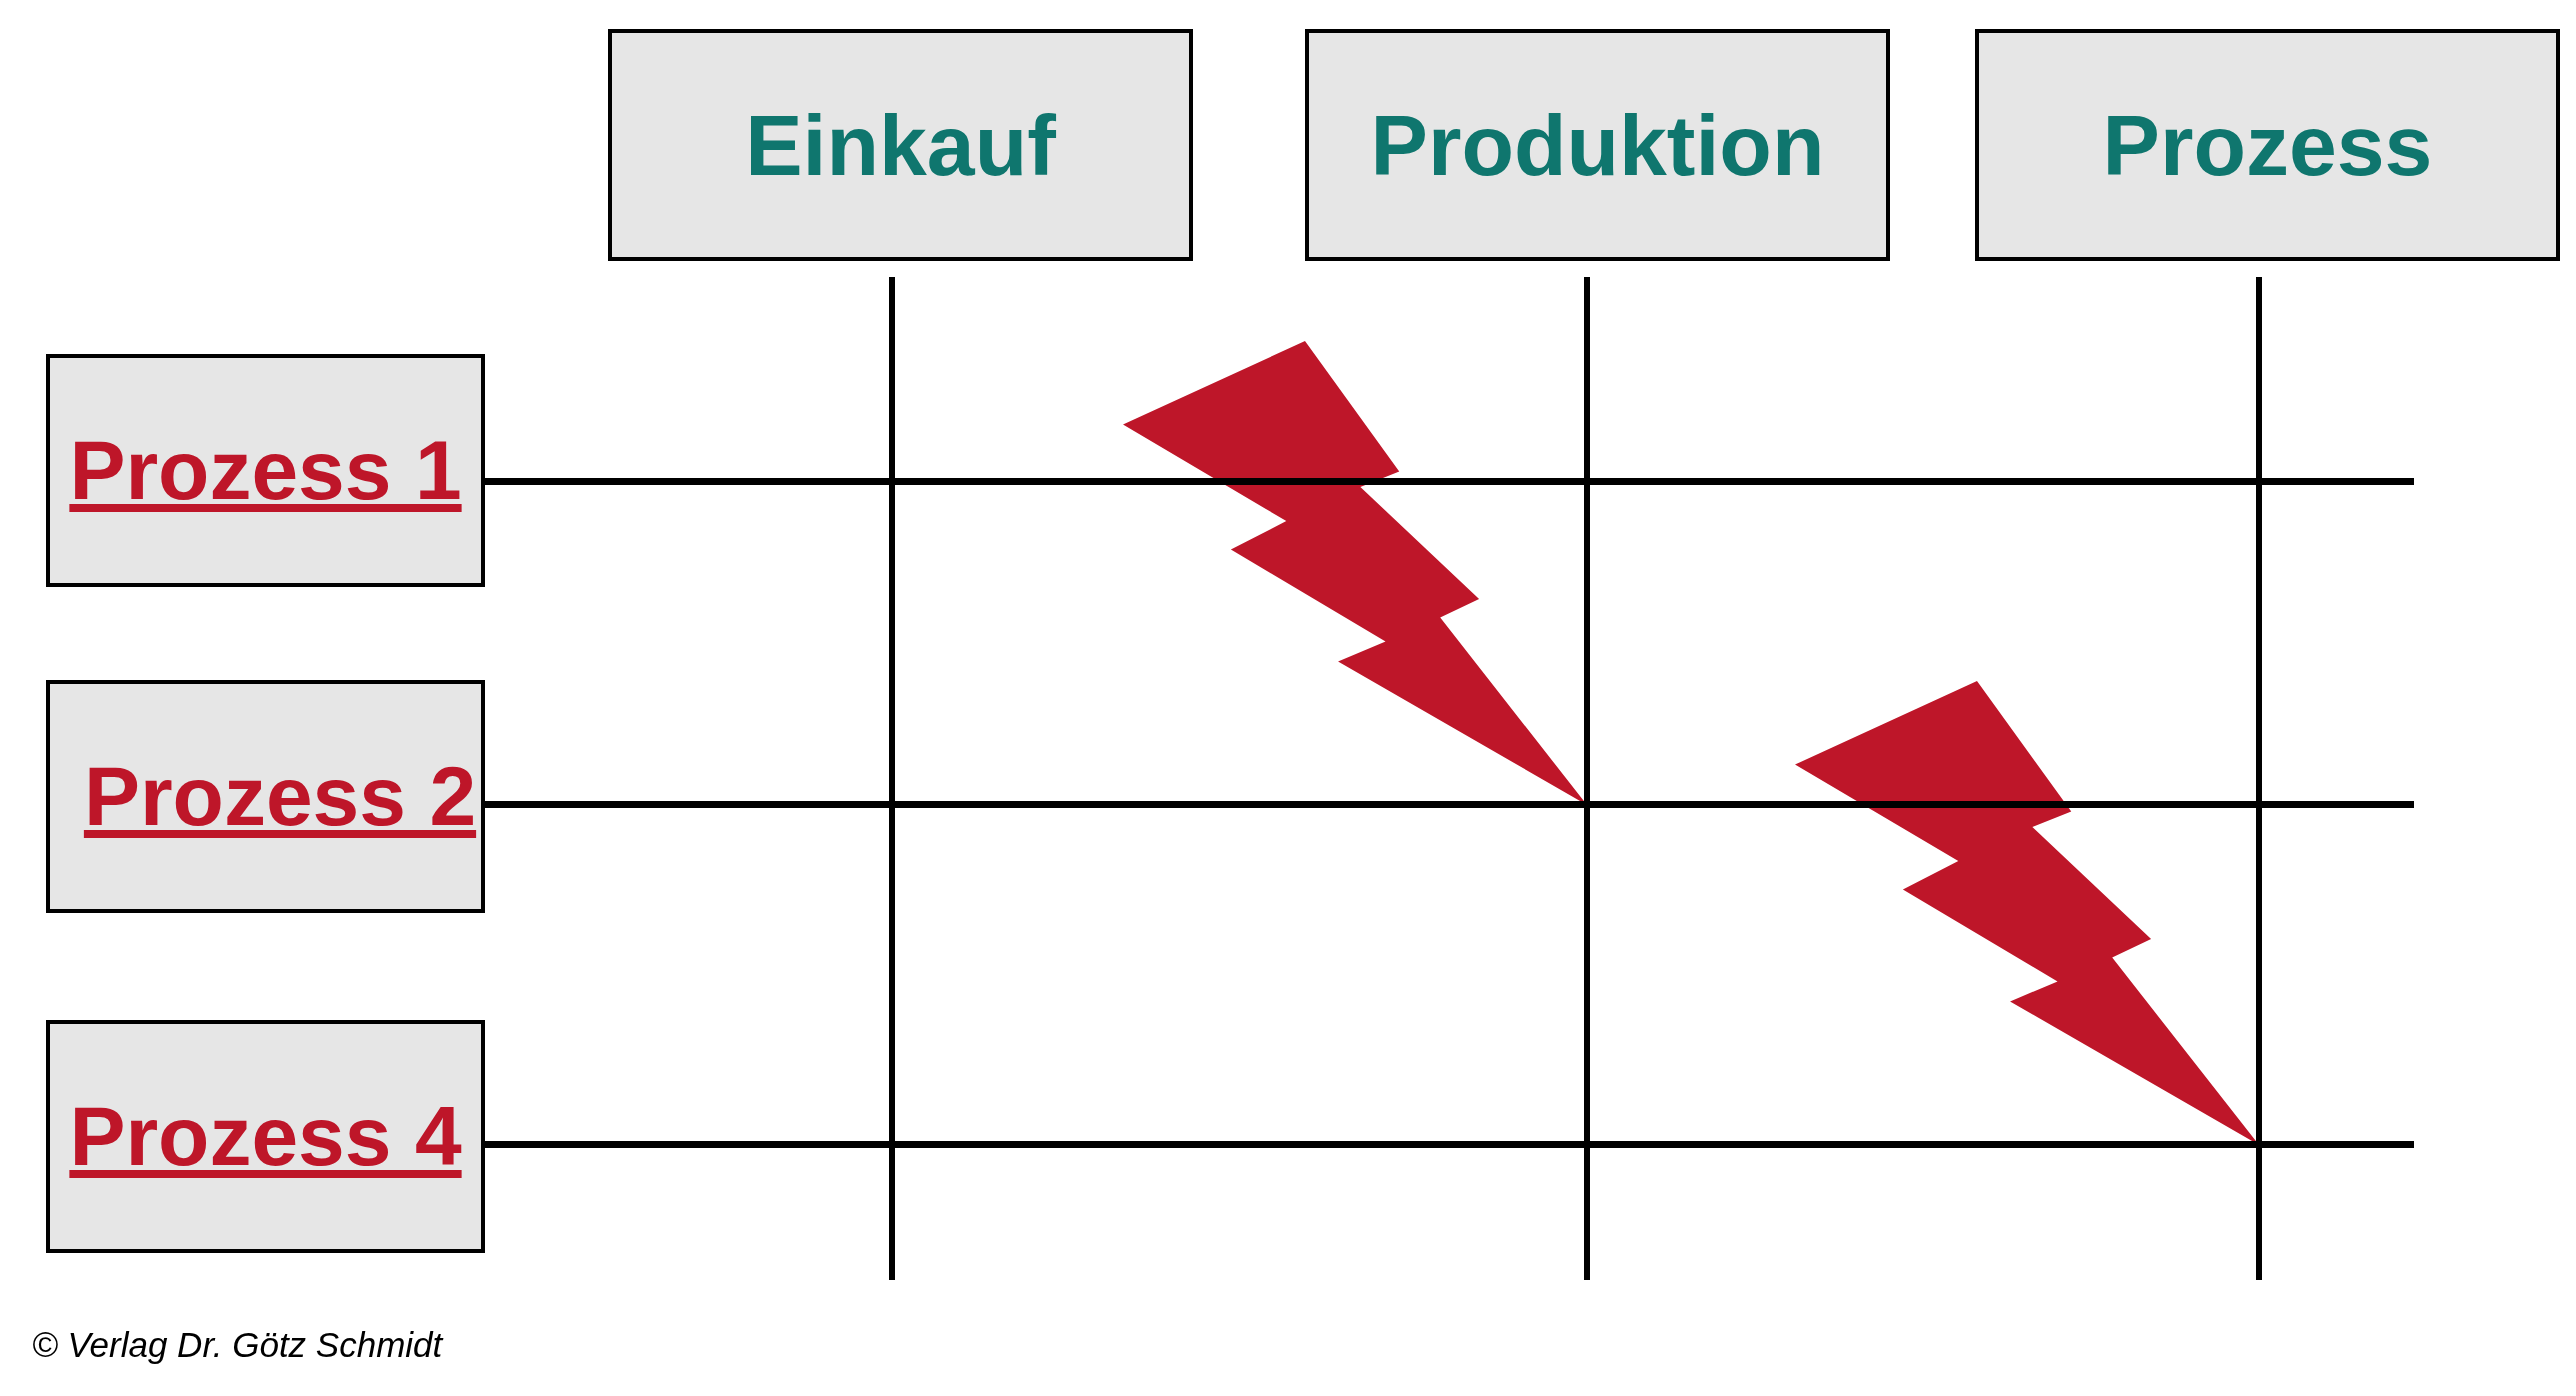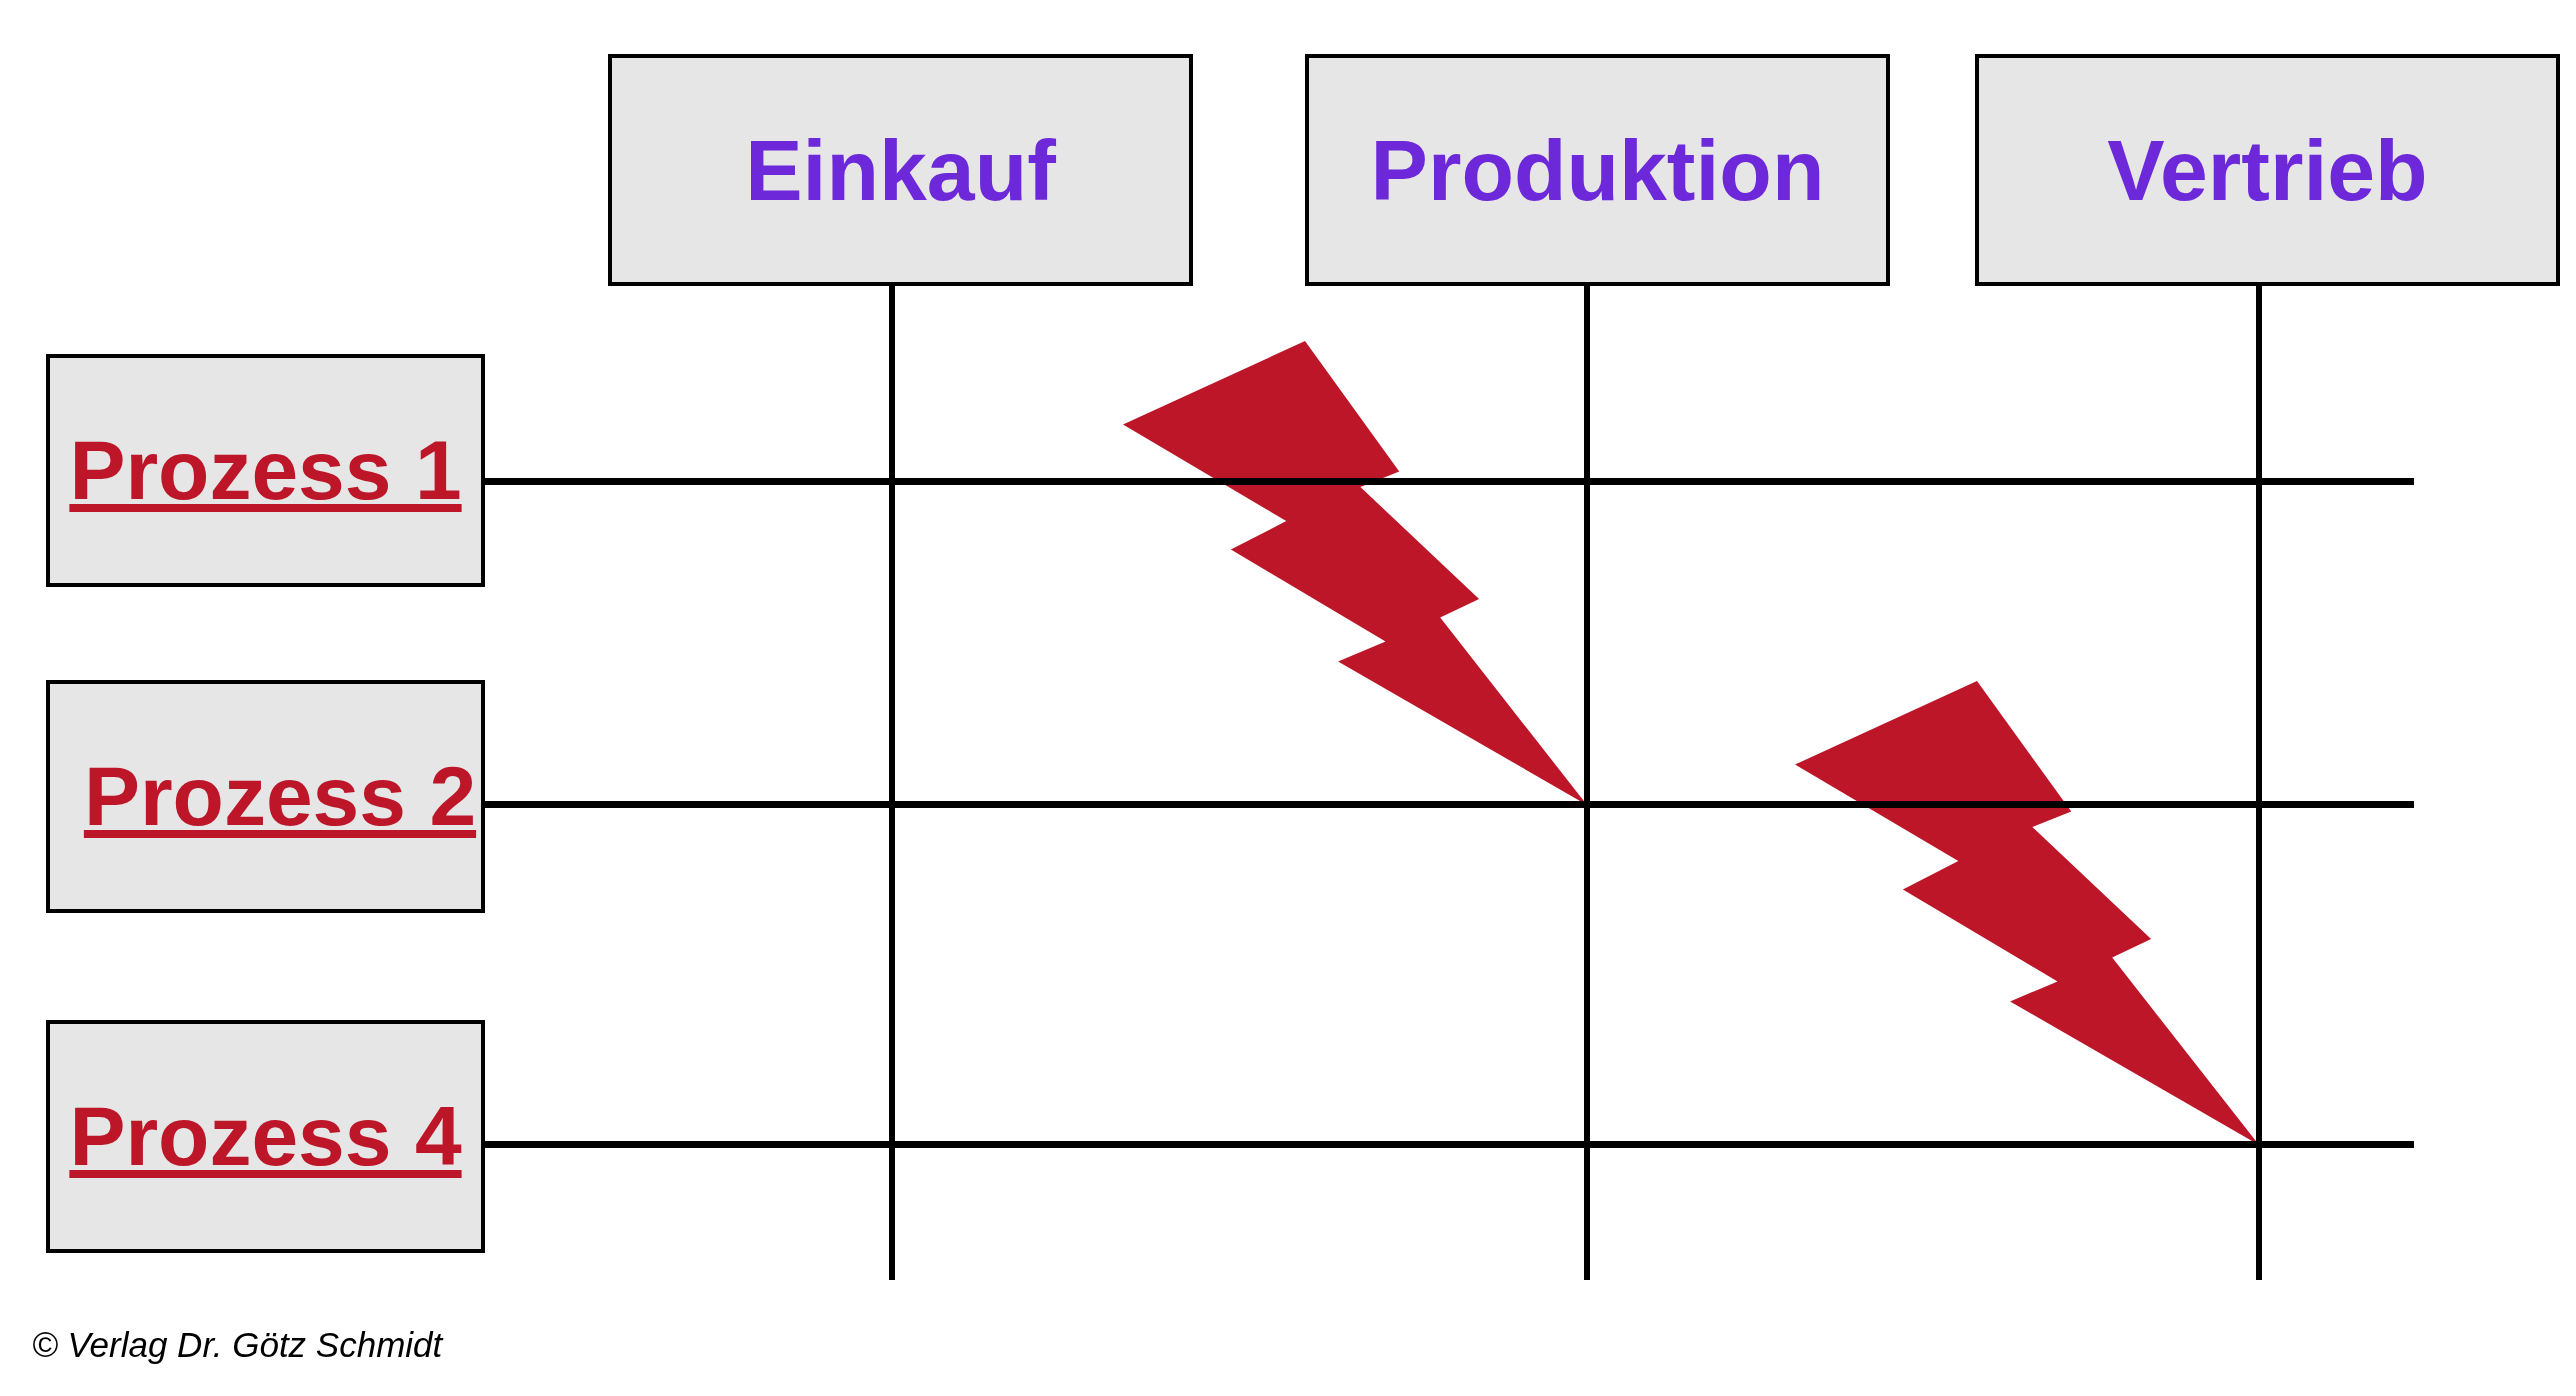--- a/index.html
+++ b/index.html
@@ -20,25 +20,25 @@
     box-sizing: border-box;
     background: var(--box-fill, #e6e6e6);
     border: 4.6px solid #000000;
     display: flex;
     align-items: center;
     justify-content: center;
     font-weight: bold;
     white-space: nowrap;
   }
   .dept-box {
-    top: 54px;
+    top: 29px;
     width: 585px;
     height: 232px;
     font-size: 86px;
-    color: #6d28d9;
+    color: #0f766e;
     z-index: 4;
   }
   .dept-box.d0 { left: 608px; }
   .dept-box.d1 { left: 1305px; }
   .dept-box.d2 { left: 1975px; }
 
   .proc-box {
     left: 46px;
     width: 439px;
     height: 233px;
@@ -101,21 +101,21 @@
 
 <div class="stage">
 
   <div class="box dept-box d0">
     <span>Einkauf</span>
   </div>
   <div class="box dept-box d1">
     <span>Produktion</span>
   </div>
   <div class="box dept-box d2">
-    <span>Vertrieb</span>
+    <span>Prozess</span>
   </div>
 
   <div class="box proc-box p0">
     <span>Prozess 1</span>
   </div>
   <div class="box proc-box p1">
     <span>Prozess 2</span>
   </div>
   <div class="box proc-box p2">
     <span>Prozess 4</span>

